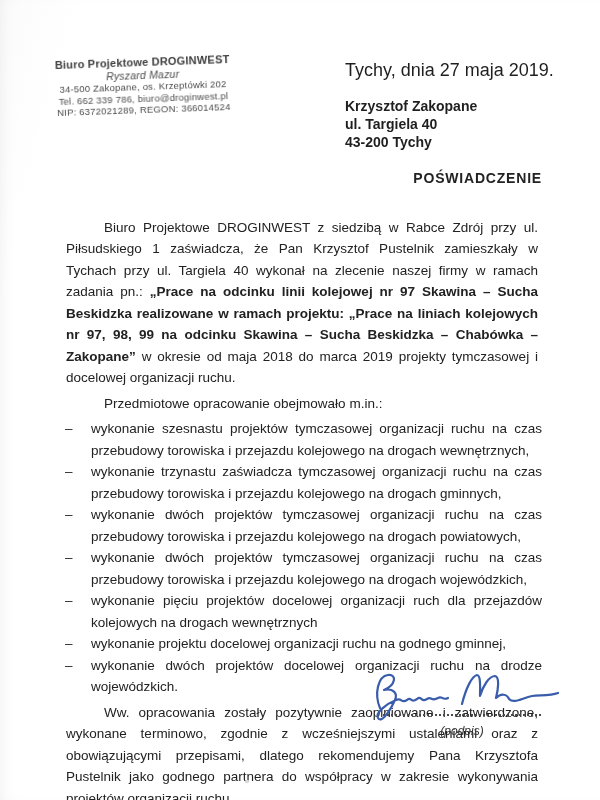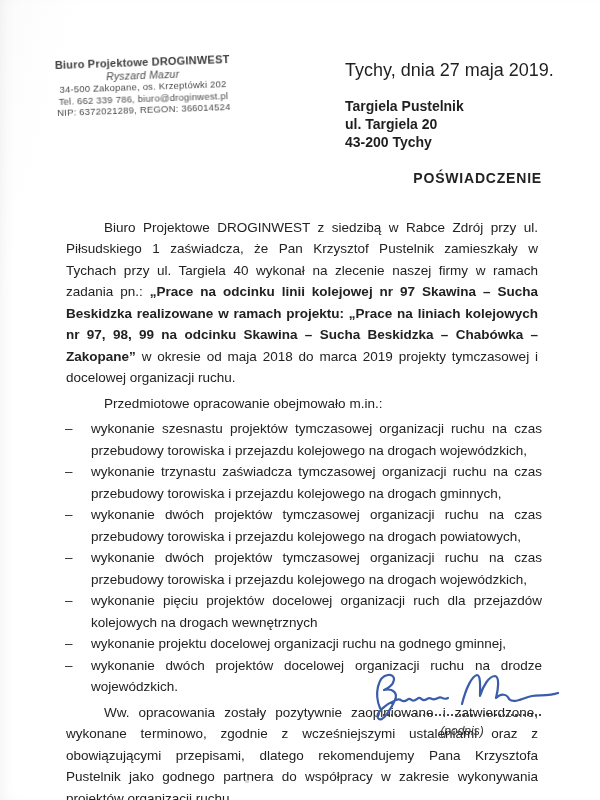--- a/index.html
+++ b/index.html
@@ -80,37 +80,37 @@
     <div class="s1">Biuro Projektowe DROGINWEST</div>
     <div class="s2">Ryszard Mazur</div>
     <div class="s3">34-500 Zakopane, os. Krzeptówki 202</div>
     <div class="s4">Tel. 662 339 786, biuro@droginwest.pl</div>
     <div class="s5">NIP: 6372021289, REGON: 366014524</div>
   </div>
 
   <div class="head-right">
     <div class="date-line">Tychy, dnia 27 maja 2019.</div>
     <div class="recipient">
-      <div>Targiela Pustelnik</div>
-      <div>ul. Targiela 20</div>
+      <div>Krzysztof Zakopane</div>
+      <div>ul. Targiela 40</div>
       <div>43-200 Tychy</div>
     </div>
   </div>
 
   <div class="content">
     <h1 class="doc-title">POŚWIADCZENIE</h1>
 
     <p class="para intro-lead"><span>Biuro Projektowe DROGINWEST z siedzibą w Rabce Zdrój przy ul. Piłsudskiego 1 zaświadcza, że Pan Krzysztof Pustelnik zamieszkały w Tychach przy ul. Targiela 40 wykonał na zlecenie naszej firmy w ramach zadania pn.: </span><span class="bold">„Prace na odcinku linii kolejowej nr 97 Skawina – Sucha Beskidzka realizowane w ramach projektu: „Prace na liniach kolejowych nr 97, 98, 99 na odcinku Skawina – Sucha Beskidzka – Chabówka – Zakopane”</span><span> w okresie od maja 2018 do marca 2019 projekty tymczasowej i docelowej organizacji ruchu.</span></p>
 
     <p class="para">Przedmiotowe opracowanie obejmowało m.in.:</p>
 
     <div class="list">
         <div class="list-item">
         <span class="marker">–</span>
-        <span class="item-text">wykonanie szesnastu projektów tymczasowej organizacji ruchu na czas przebudowy torowiska i przejazdu kolejowego na drogach wojewódzkich,</span>
+        <span class="item-text">wykonanie szesnastu projektów tymczasowej organizacji ruchu na czas przebudowy torowiska i przejazdu kolejowego na drogach wewnętrznych,</span>
       </div>
         <div class="list-item">
         <span class="marker">–</span>
         <span class="item-text">wykonanie trzynastu zaświadcza tymczasowej organizacji ruchu na czas przebudowy torowiska i przejazdu kolejowego na drogach gminnych,</span>
       </div>
         <div class="list-item">
         <span class="marker">–</span>
         <span class="item-text">wykonanie dwóch projektów tymczasowej organizacji ruchu na czas przebudowy torowiska i przejazdu kolejowego na drogach powiatowych,</span>
       </div>
         <div class="list-item">

